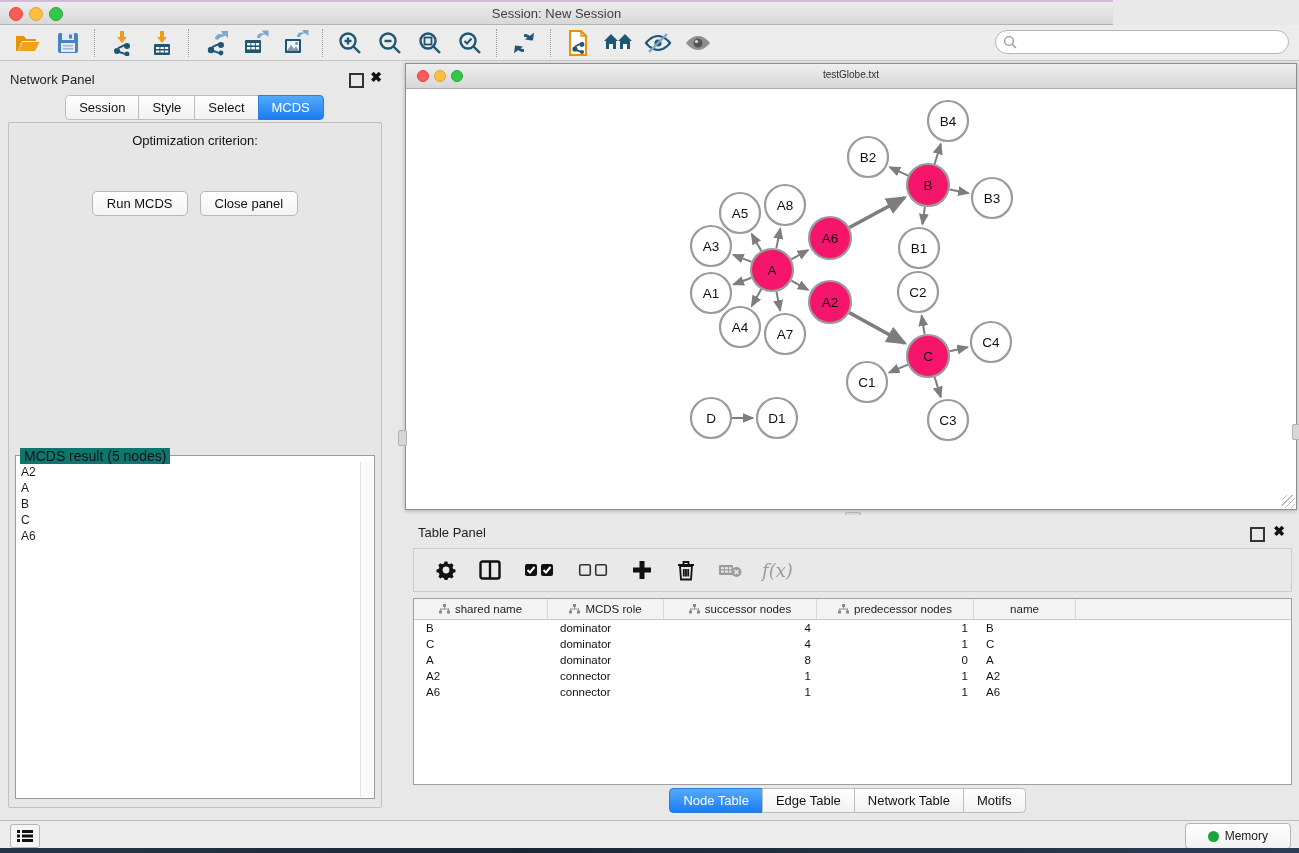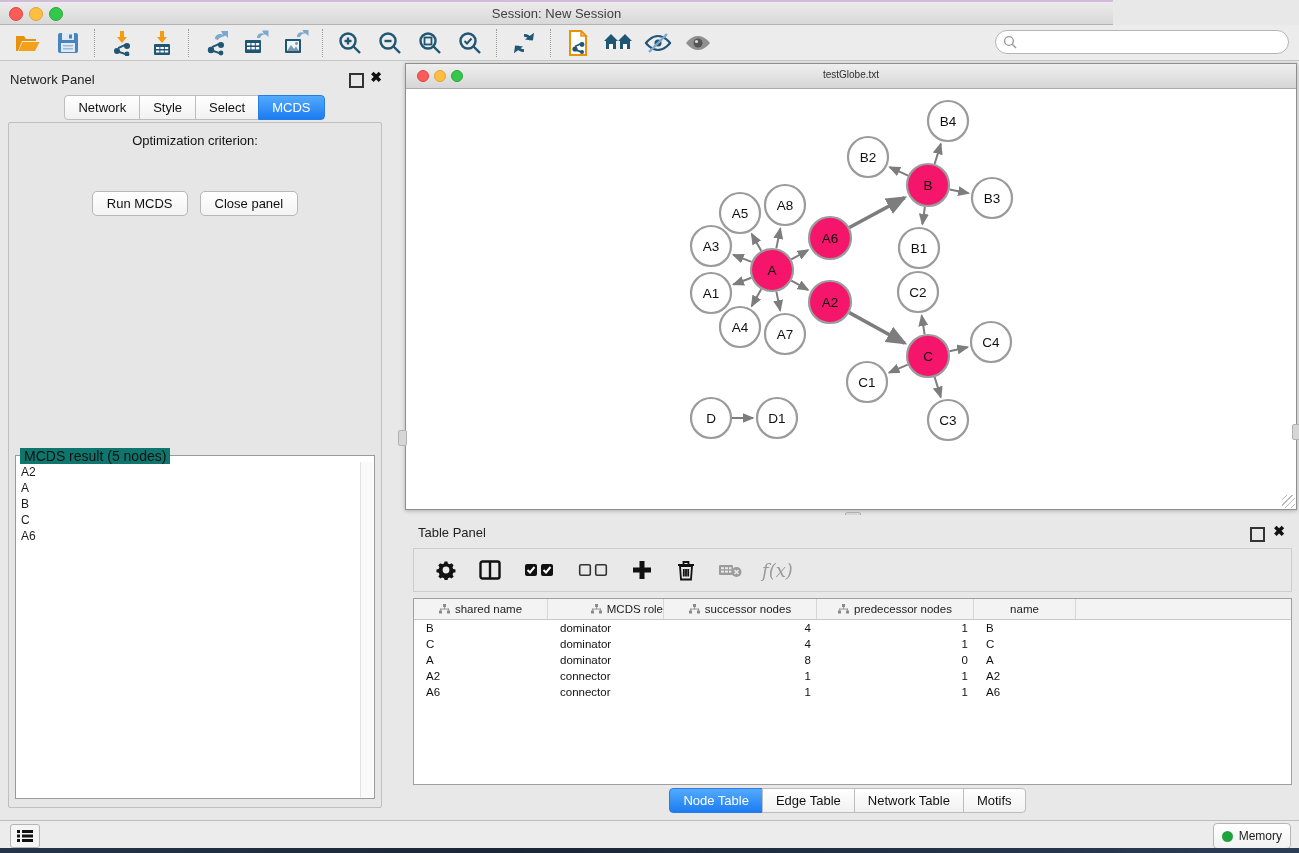--- a/index.html
+++ b/index.html
@@ -85,21 +85,21 @@
   .th{display:flex;align-items:center;justify-content:center;gap:5px;border-right:1px solid #d7d7d7;box-sizing:border-box;height:100%}
   .trow{display:flex;height:16px;font-size:11.5px;color:#111;align-items:center}
   .td{box-sizing:border-box;padding:0 6px;white-space:nowrap;overflow:hidden}
   .tp-tabs{position:absolute;left:0;right:0;top:273px;display:flex;justify-content:center}
 
   
   .statusbar{left:0;top:820px;width:1299px;height:28px;background:#ececec;border-top:1px solid #bdbdbd}
   .sb-list{position:absolute;left:10px;top:3px;width:28px;height:22px;background:#f5f5f5;
     border:1px solid #b5b5b5;border-radius:3px;display:flex;align-items:center;justify-content:center}
   .sb-mem{position:absolute;right:8px;top:2px;height:24px;background:linear-gradient(#fff,#f1f1f1);
-    border:1px solid #b5b5b5;border-radius:4px;display:flex;align-items:center;gap:6px;padding:0 8px;font-size:12px}
+    border:1px solid #b5b5b5;border-radius:4px;display:flex;align-items:center;gap:6px;padding:0 22px;font-size:12px}
   .mem-dot{width:11px;height:11px;border-radius:50%;background:#1fa33c}
   .desktop{left:0;top:848px;width:1299px;height:5px;background:linear-gradient(90deg,#253449,#1a2636 40%,#2b3c55)}
 </style>
 </head>
 <body>
 
 <div class="abs titlebar">
   <span class="tl red"></span>
   <span class="tl yel"></span>
   <span class="tl grn"></span>
@@ -284,21 +284,21 @@
       <line x1="9.2" y1="9.2" x2="13" y2="13" stroke="#9a9a9a" stroke-width="1.4"></line>
     </svg>
   <input type="text" placeholder="" style="">
 </div>
 
 <div class="abs cp">
   <div class="cp-head">Network Panel</div>
   <span class="panel-float" style="right:26px"></span>
   <span class="panel-close" style="right:8px">✖</span>
   <div class="cp-tabs">
-      <div class="tab">Network</div>
+      <div class="tab">Session</div>
       <div class="tab">Style</div>
       <div class="tab">Select</div>
       <div class="tab active">MCDS</div>
     </div>
   <div class="cp-inner">
     <div class="opt-label">Optimization criterion:</div>
     <div class="cp-buttons">
       <button class="btn">Run MCDS</button>
       <button class="btn">Close panel</button>
     </div>
@@ -517,21 +517,21 @@
               <rect x="0" y="6.5" width="3" height="3"></rect>
               <rect x="8" y="6.5" width="3" height="3"></rect>
               <rect x="5.2" y="3" width="0.9" height="2"></rect>
               <rect x="1.2" y="4.6" width="8.7" height="0.9"></rect>
               <rect x="1.2" y="4.6" width="0.9" height="2"></rect>
               <rect x="9" y="4.6" width="0.9" height="2"></rect>
             </g>
           </svg>
           <span>shared name</span>
         </div>
-        <div class="th" style="width: 116px; justify-content: flex-end;">
+        <div class="th" style="width: 116px;">
           <svg width="11" height="10" viewBox="0 0 11 10">
             <g fill="#8a8a8a">
               <rect x="4" y="0" width="3" height="3"></rect>
               <rect x="0" y="6.5" width="3" height="3"></rect>
               <rect x="8" y="6.5" width="3" height="3"></rect>
               <rect x="5.2" y="3" width="0.9" height="2"></rect>
               <rect x="1.2" y="4.6" width="8.7" height="0.9"></rect>
               <rect x="1.2" y="4.6" width="0.9" height="2"></rect>
               <rect x="9" y="4.6" width="0.9" height="2"></rect>
             </g>

